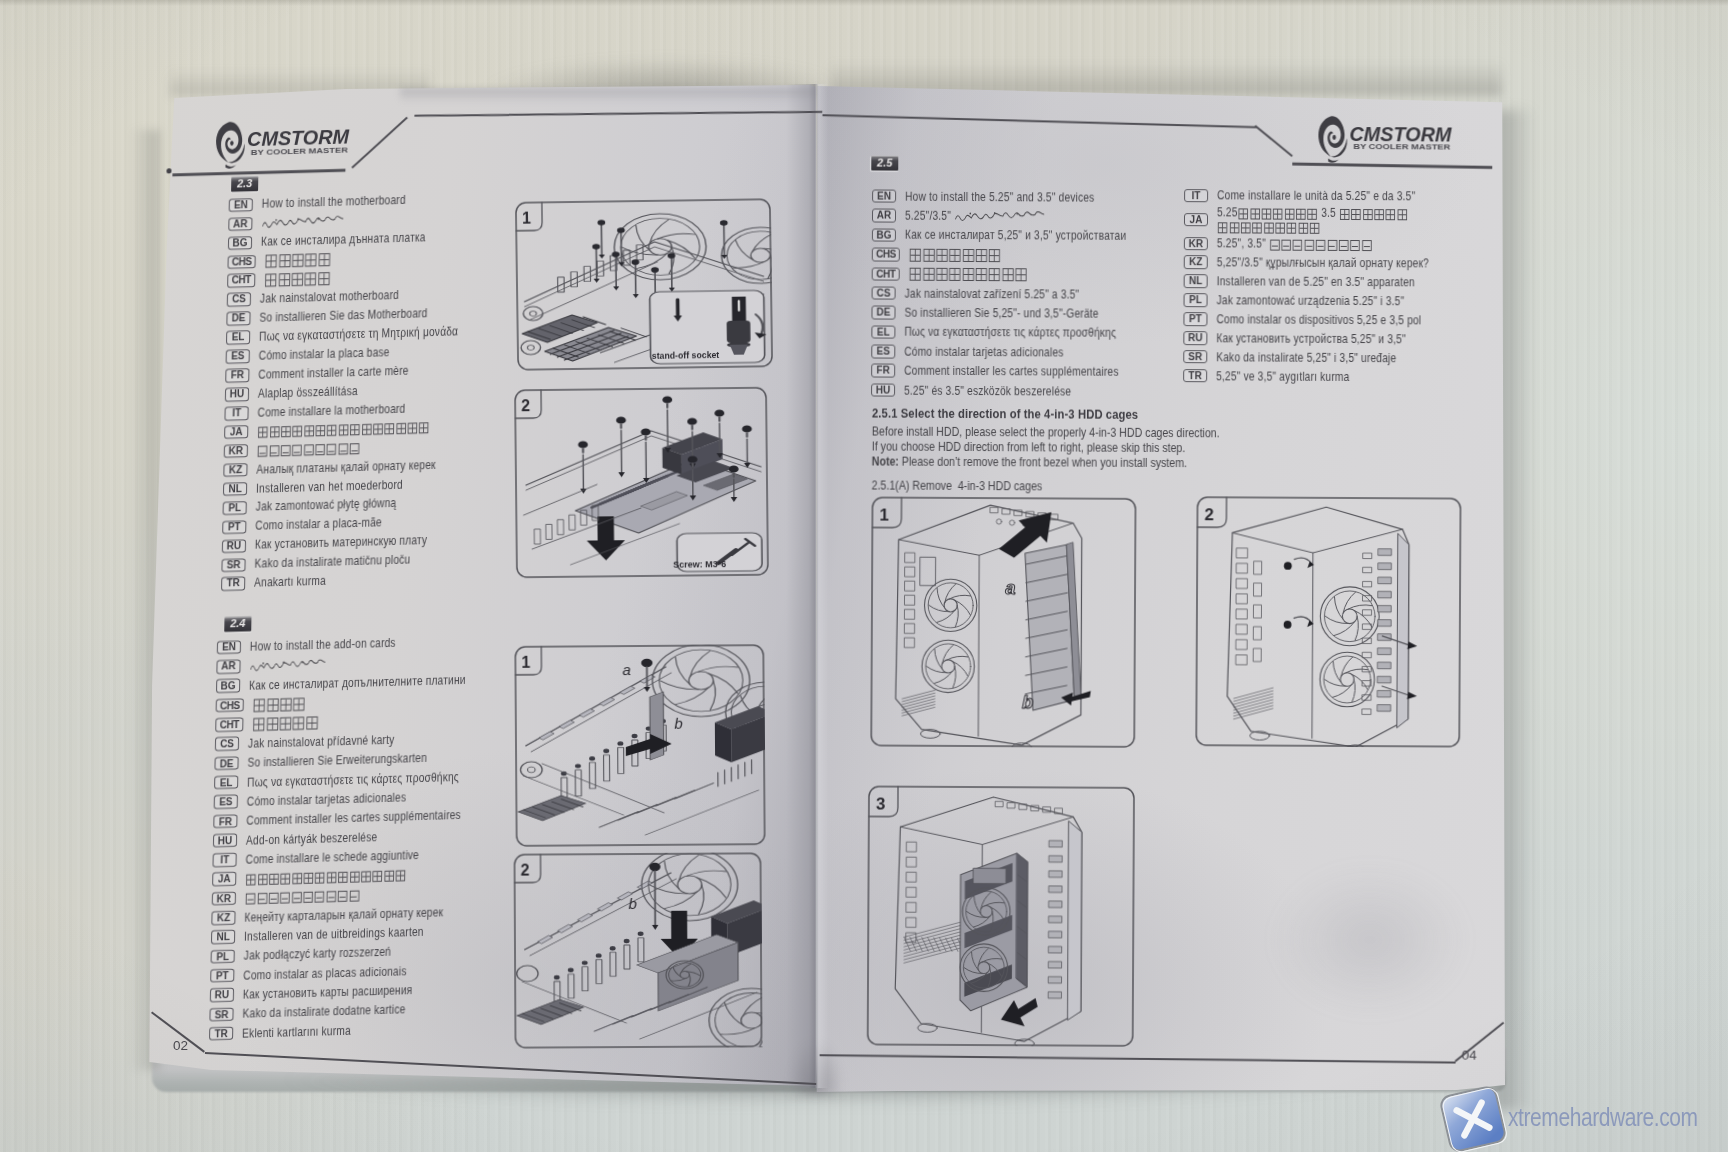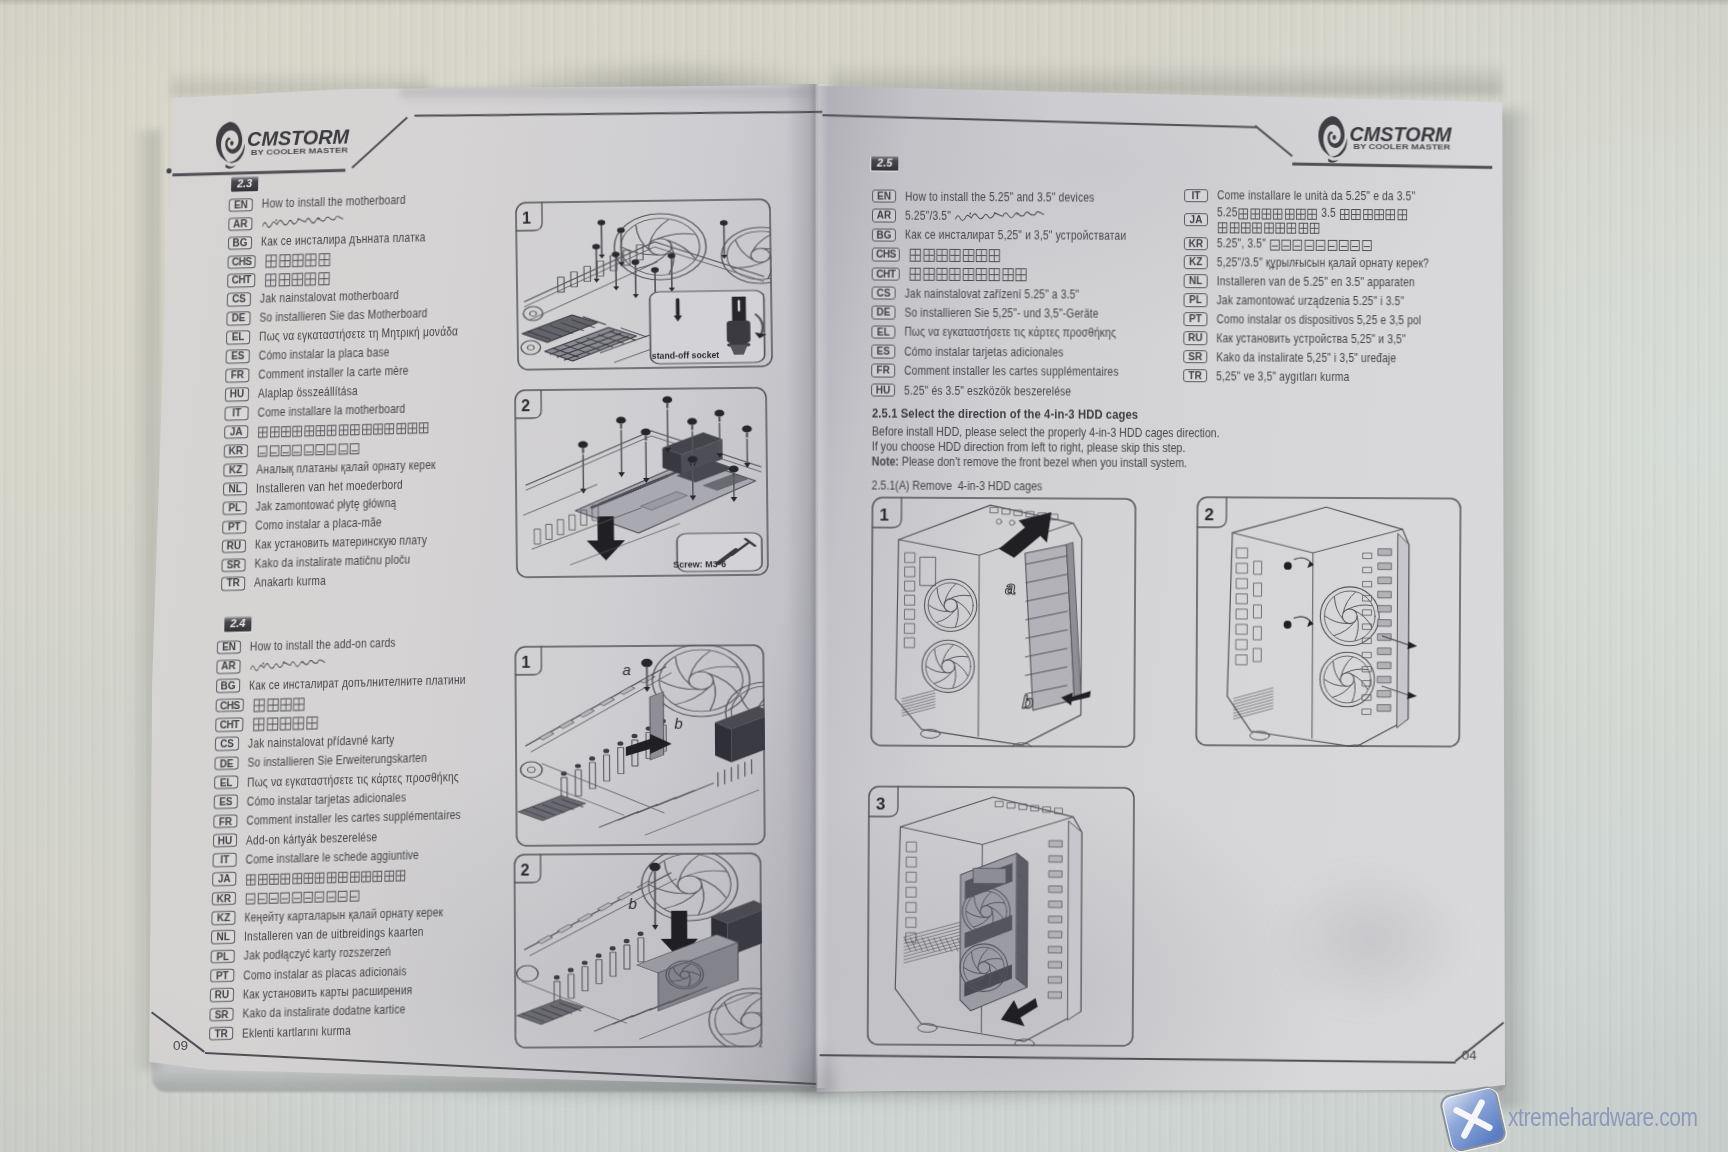--- a/index.html
+++ b/index.html
@@ -629,21 +629,21 @@
           <polygon points="60,178 86,164 89,162.5 63,176.5" stroke-width="0.6" fill="#c0c0c8"></polygon>
           <polygon points="74,171 100,157 103,155.5 77,169.5" stroke-width="0.6" fill="#c0c0c8"></polygon>
           <polygon points="88,164 114,150 117,148.5 91,162.5" stroke-width="0.6" fill="#c0c0c8"></polygon>
           <polygon points="102,157 128,143 131,141.5 105,155.5" stroke-width="0.6" fill="#c0c0c8"></polygon>
           <polygon points="116,150 142,136 145,134.5 119,148.5" stroke-width="0.6" fill="#c0c0c8"></polygon>
         </g>
       </svg></div>
 
 <div class="abs soft" style="left:0;top:0;width:1728px;height:1152px">
 
-<div class="abs" style="left:173px;top:1038px;font-size:13.5px;color:#4a494f">09</div>
+<div class="abs" style="left:173px;top:1038px;font-size:13.5px;color:#4a494f">02</div>
 
 <div class="pgline" style="left:151px;top:1013px;width:1.5px;height:66px;transform:rotate(-53deg);transform-origin:0 0"></div>
 
 <div class="pgline" style="left:205px;top:1052px;width:612px;height:1.5px;transform:rotate(2.9deg);transform-origin:0 0"></div>
 </div>
 
 <div class="abs soft" id="rpc" style="left:0;top:0;width:1728px;height:1152px;transform:rotate(0.3deg);transform-origin:1160px 600px">
 
 <div class="pgline" style="left:820px;top:116px;width:434px;height:1.9px;transform:rotate(1.3deg);transform-origin:0 0"></div>
 

